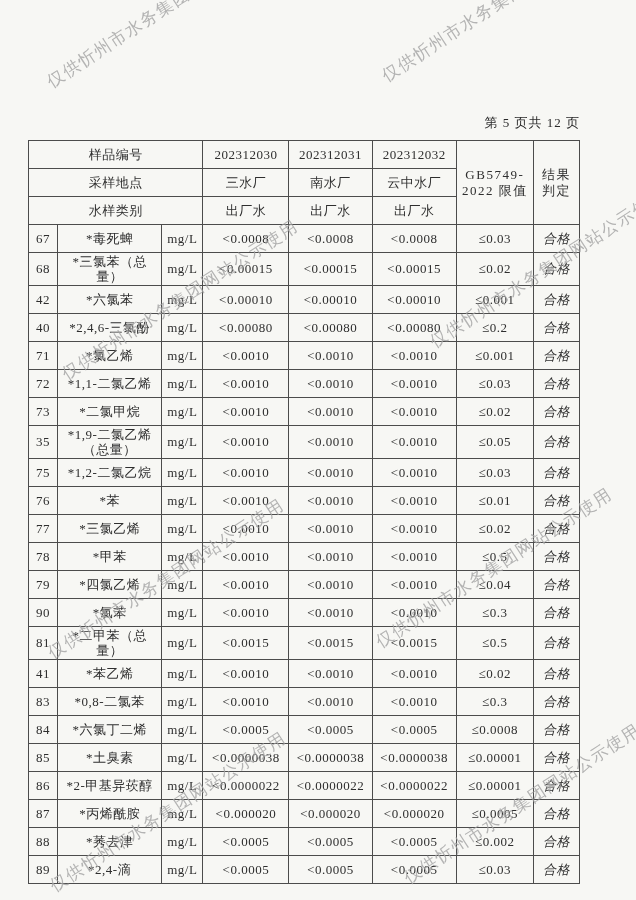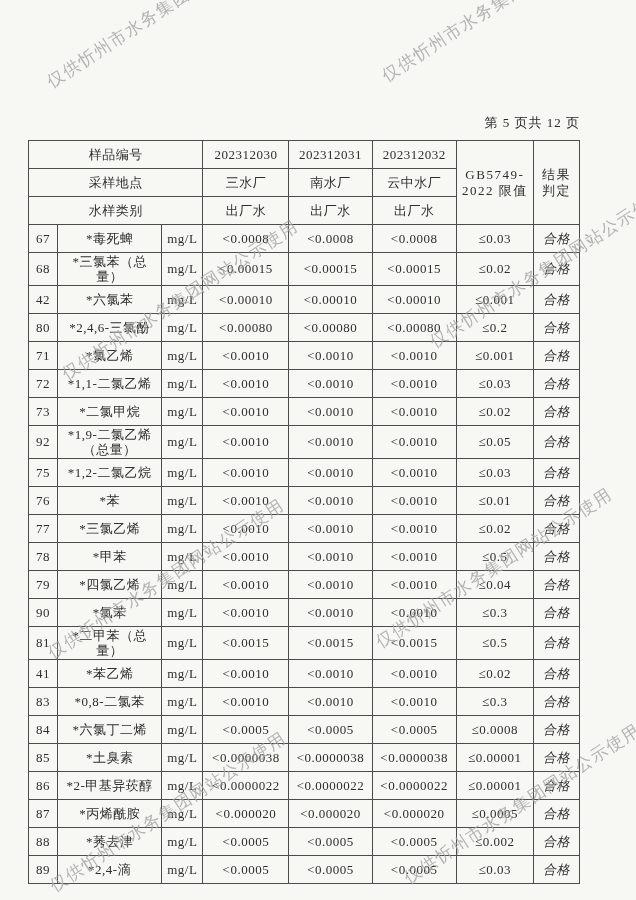--- a/index.html
+++ b/index.html
@@ -155,21 +155,21 @@
           <td class="num">42</td>
           <td class="name">*六氯苯</td>
           <td class="num">mg/L</td>
           <td class="val">&lt;0.00010</td>
           <td class="val">&lt;0.00010</td>
           <td class="val">&lt;0.00010</td>
           <td class="val">≤0.001</td>
           <td class="result">合格</td>
         </tr>
         <tr>
-          <td class="num">80</td>
+          <td class="num">40</td>
           <td class="name">*2,4,6-三氯酚</td>
           <td class="num">mg/L</td>
           <td class="val">&lt;0.00080</td>
           <td class="val">&lt;0.00080</td>
           <td class="val">&lt;0.00080</td>
           <td class="val">≤0.2</td>
           <td class="result">合格</td>
         </tr>
         <tr>
           <td class="num">71</td>
@@ -195,21 +195,21 @@
           <td class="num">73</td>
           <td class="name">*二氯甲烷</td>
           <td class="num">mg/L</td>
           <td class="val">&lt;0.0010</td>
           <td class="val">&lt;0.0010</td>
           <td class="val">&lt;0.0010</td>
           <td class="val">≤0.02</td>
           <td class="result">合格</td>
         </tr>
         <tr>
-          <td class="num">92</td>
+          <td class="num">35</td>
           <td class="name">*1,9-二氯乙烯（总量）</td>
           <td class="num">mg/L</td>
           <td class="val">&lt;0.0010</td>
           <td class="val">&lt;0.0010</td>
           <td class="val">&lt;0.0010</td>
           <td class="val">≤0.05</td>
           <td class="result">合格</td>
         </tr>
         <tr>
           <td class="num">75</td>

